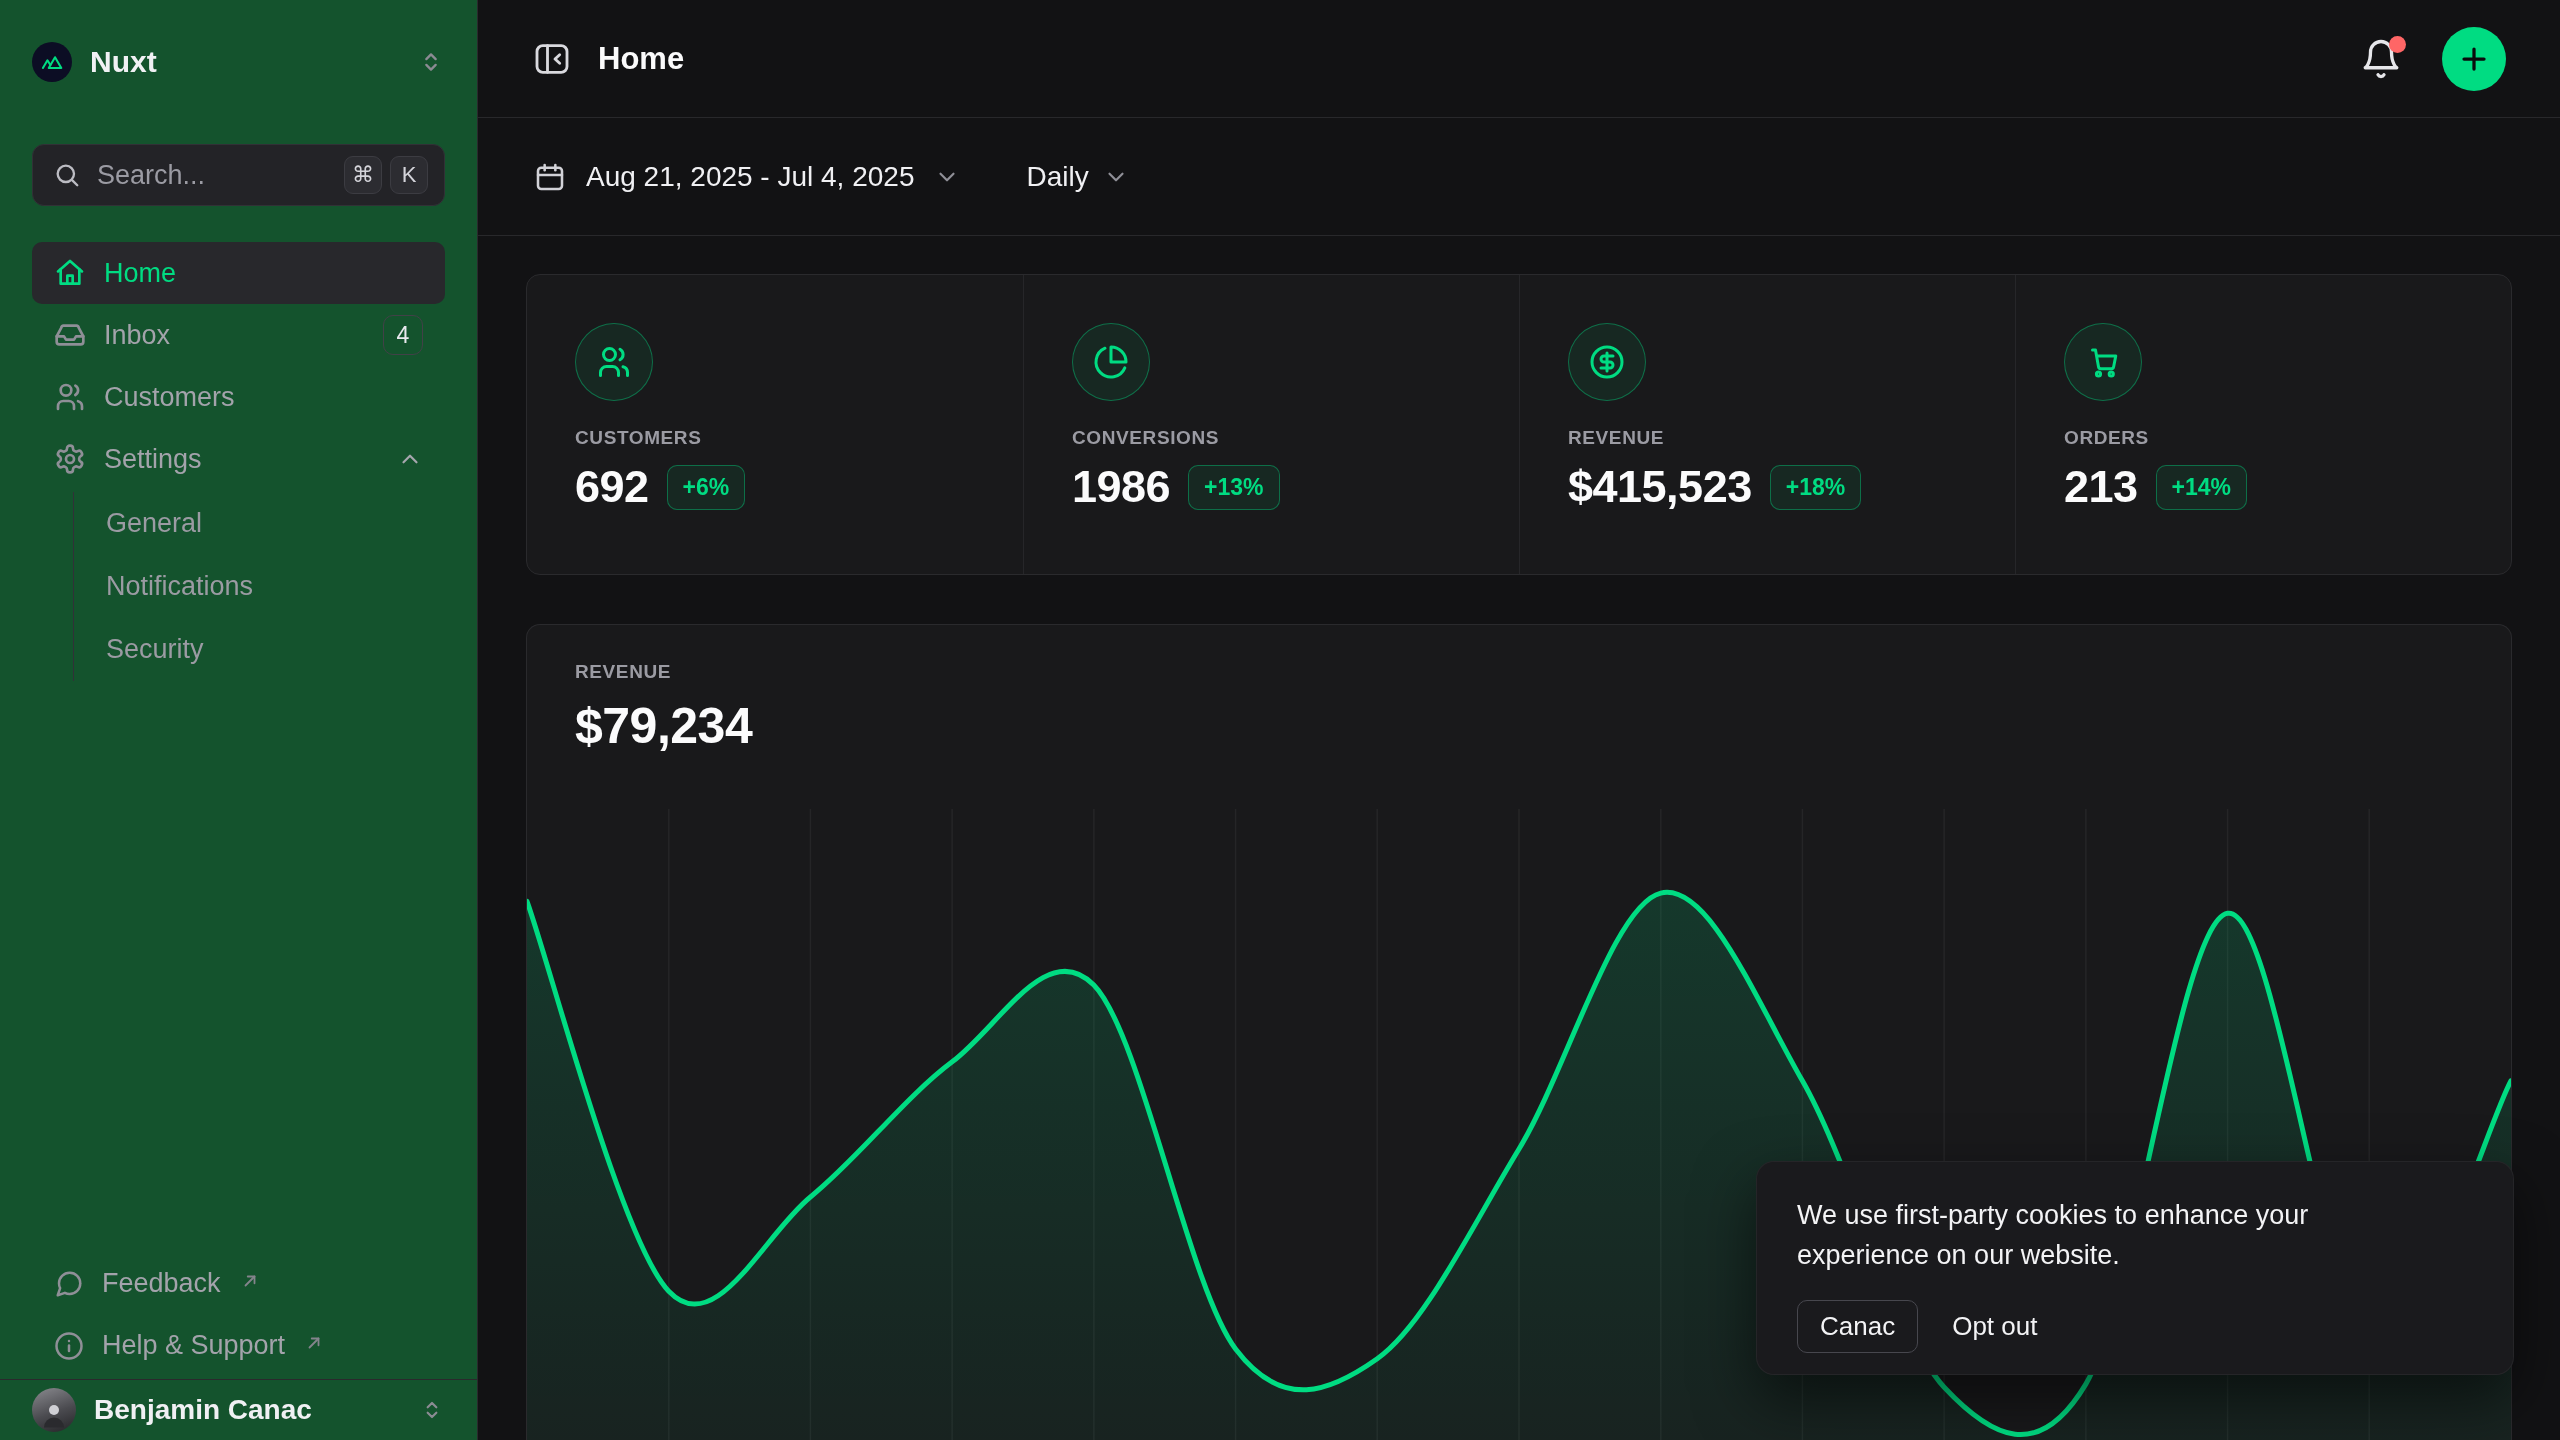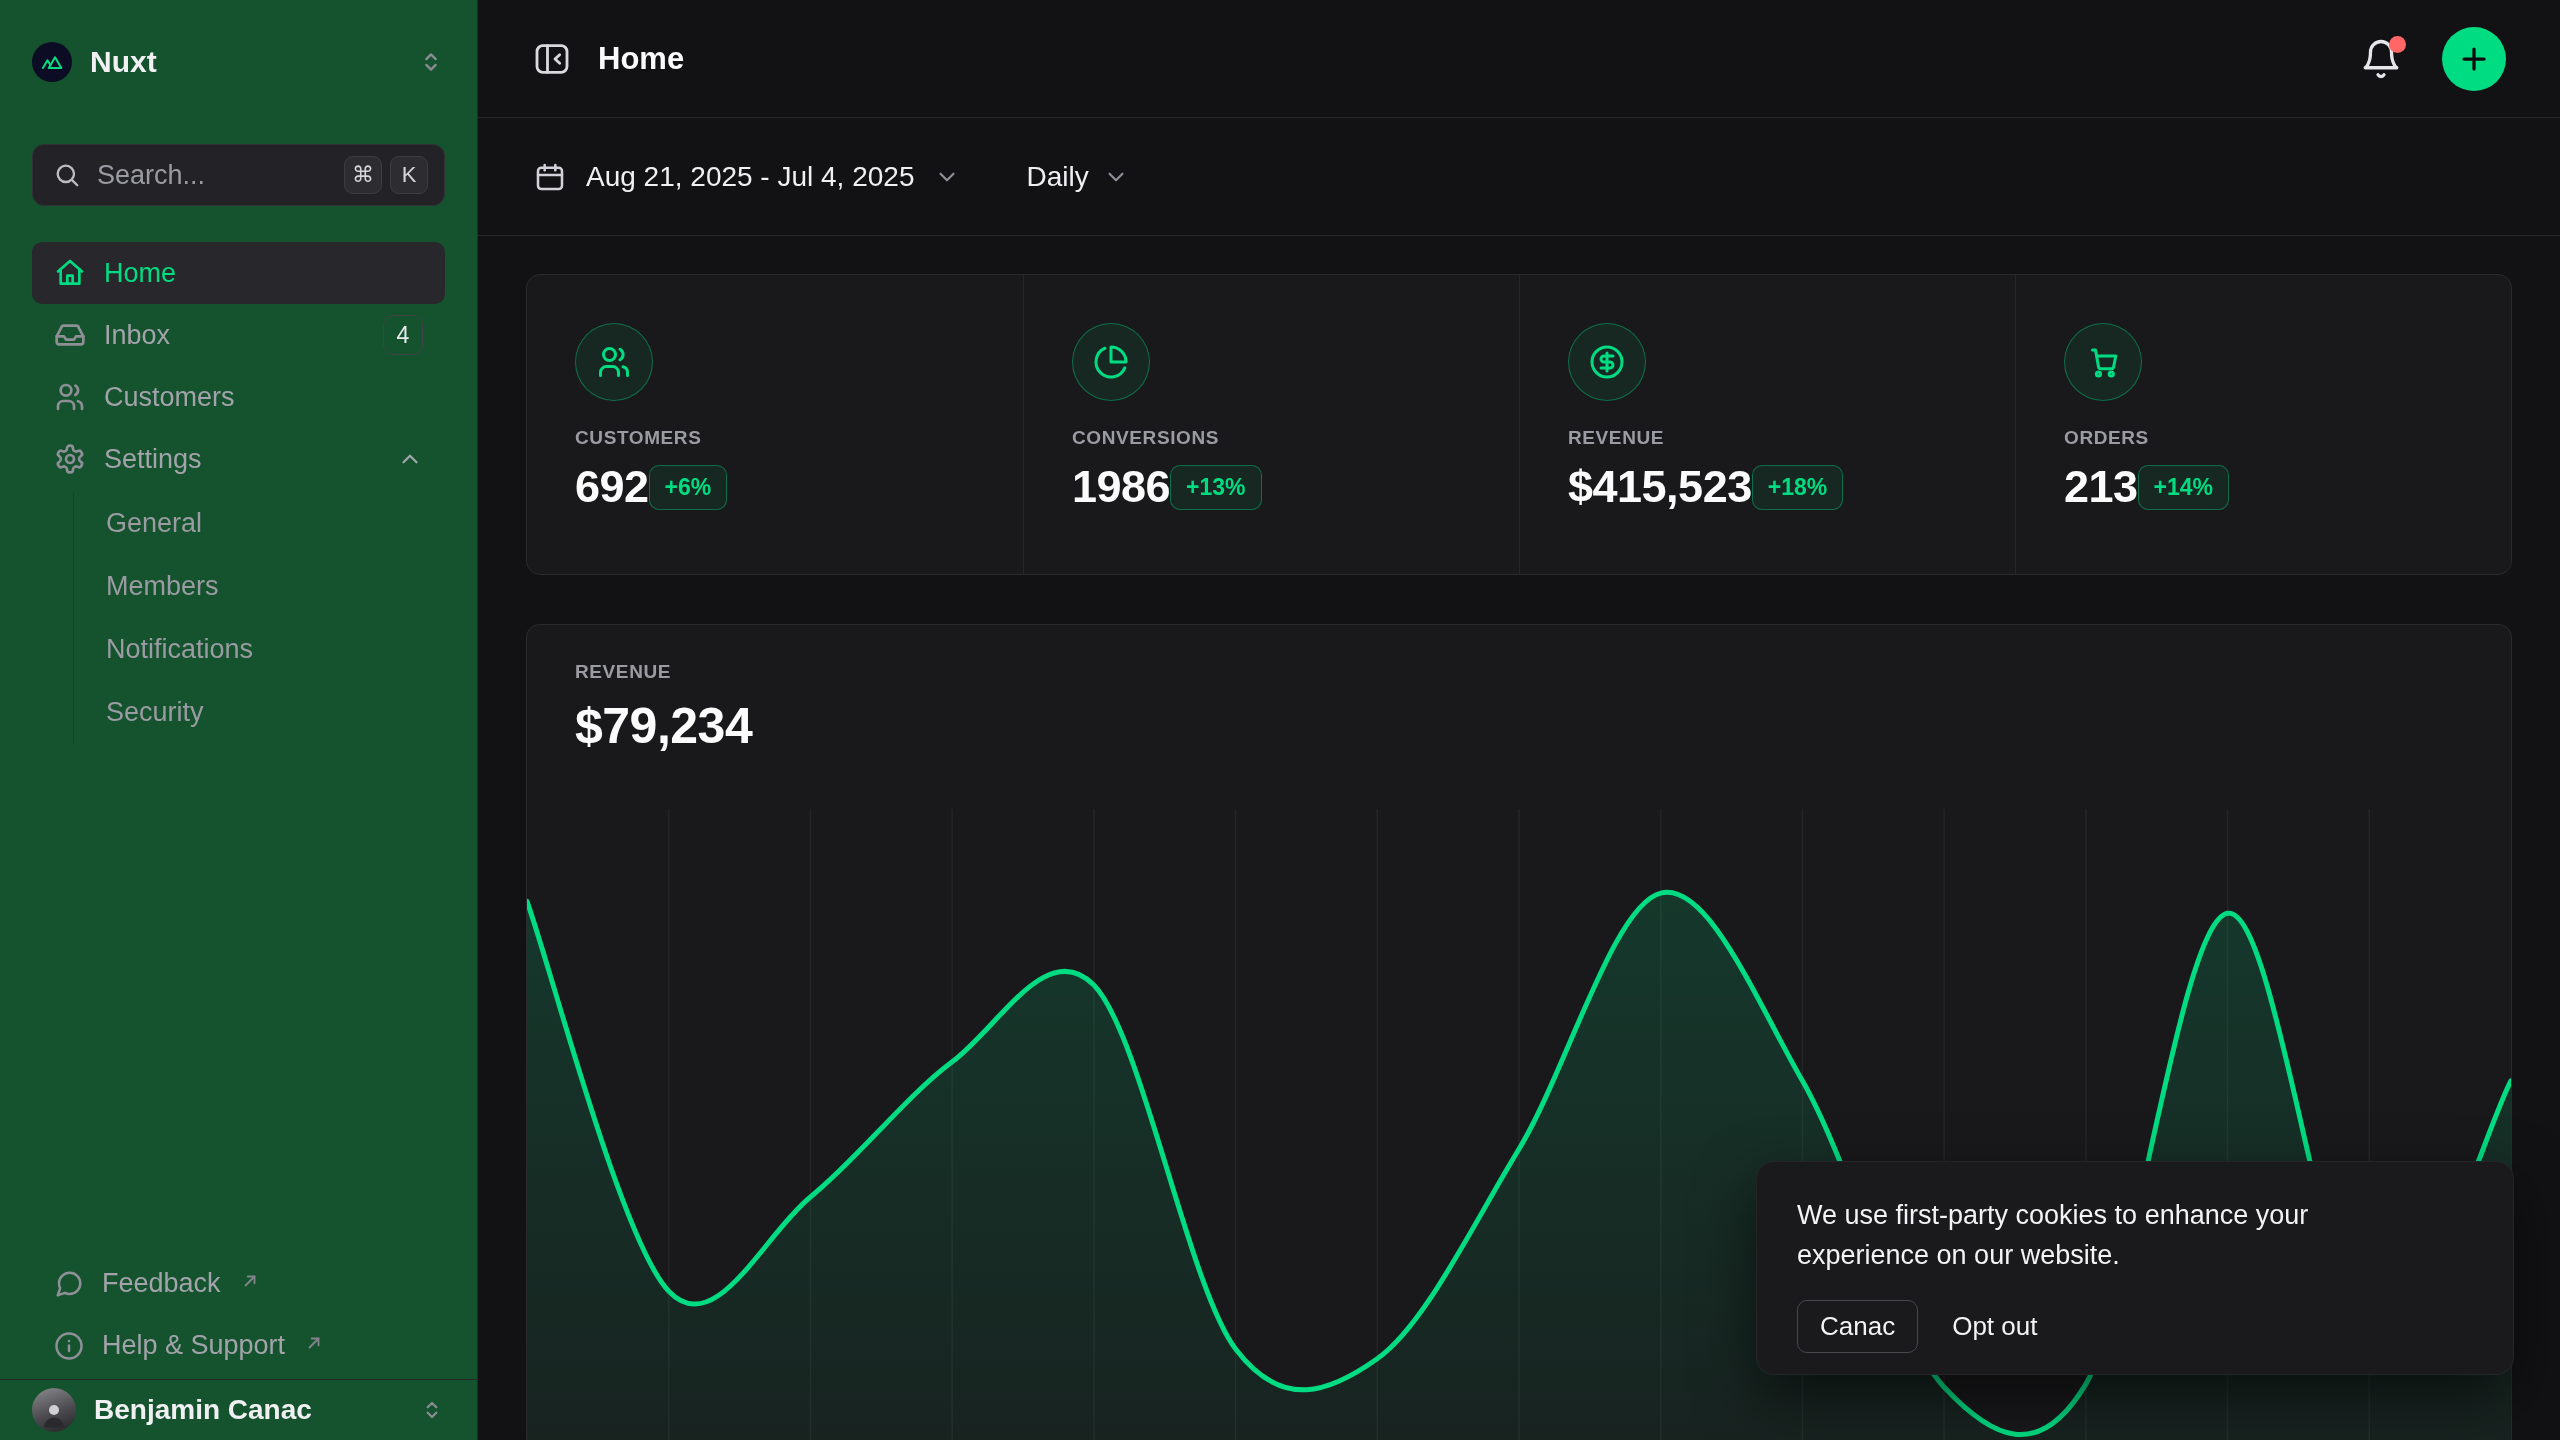--- a/index.html
+++ b/index.html
@@ -64,21 +64,21 @@
   .gran-txt{font-size:28px;font-weight:500;}
 
   .content{flex:1;padding:38px 48px 0 48px;box-sizing:border-box;}
   .stats{border:1px solid #2a2a2d;border-radius:14px;background:#19191b;height:301px;
          display:grid;grid-template-columns:repeat(4,1fr);box-sizing:border-box;overflow:hidden;}
   .stat{padding:48px 0 0 48px;box-sizing:border-box;}
   .stat + .stat{border-left:1px solid #262629;}
   .stat-ico{width:78px;height:78px;border-radius:50%;background:rgba(0,220,130,.08);
             border:1.5px solid rgba(0,220,130,.4);display:grid;place-items:center;color:#00DC82;box-sizing:border-box;}
   .stat-label{margin-top:26px;font-size:19px;font-weight:600;letter-spacing:.6px;color:#9b9ba3;}
-  .stat-row{margin-top:12px;display:flex;align-items:center;}
+  .stat-row{margin-top:12px;display:flex;align-items:center;gap:18px;}
   .stat-value{font-size:45px;font-weight:700;color:#fbfbfc;letter-spacing:-.5px;}
   .delta-badge{padding:8px 15px;border-radius:10px;font-size:23px;font-weight:600;color:#00DC82;
                background:rgba(0,220,130,.08);border:1px solid rgba(0,220,130,.4);}
 
   .rev-panel{position:relative;margin-top:49px;height:817px;border:1px solid #2a2a2d;border-bottom:none;
              border-radius:14px 14px 0 0;background:#19191b;box-sizing:border-box;overflow:hidden;}
   .rev-head{padding:36px 48px 0 48px;}
   .rev-label{font-size:19px;font-weight:600;letter-spacing:.6px;color:#9b9ba3;}
   .rev-value{margin-top:14px;font-size:50px;font-weight:700;color:#fbfbfc;letter-spacing:-.5px;}
   .chart{position:absolute;left:0;right:0;top:184px;bottom:0;}
@@ -178,21 +178,20 @@
         <span class="lbl">Settings</span>
         <span class="trail">
           <svg width="26" height="26" viewBox="0 0 24 24" fill="none" stroke="currentColor" stroke-width="2" stroke-linecap="round" stroke-linejoin="round">
             <path d="m18 15-6-6-6 6"></path>
           </svg>
         </span>
       </div>
 
       <div class="subnav">
         <div class="sub-item">General</div>
-        <div class="sub-item">Members</div>
         <div class="sub-item">Notifications</div>
         <div class="sub-item">Security</div>
       </div>
     </nav>
 
     <div class="sb-spacer"></div>
 
     <div class="sb-footer">
       <div class="foot-item">
         <span class="ico" style="color:#8f8f97">

